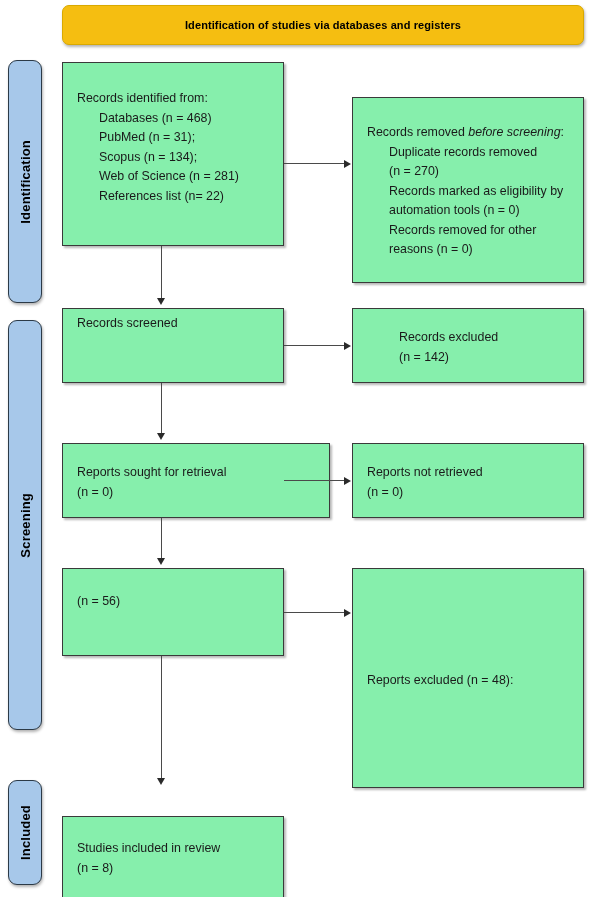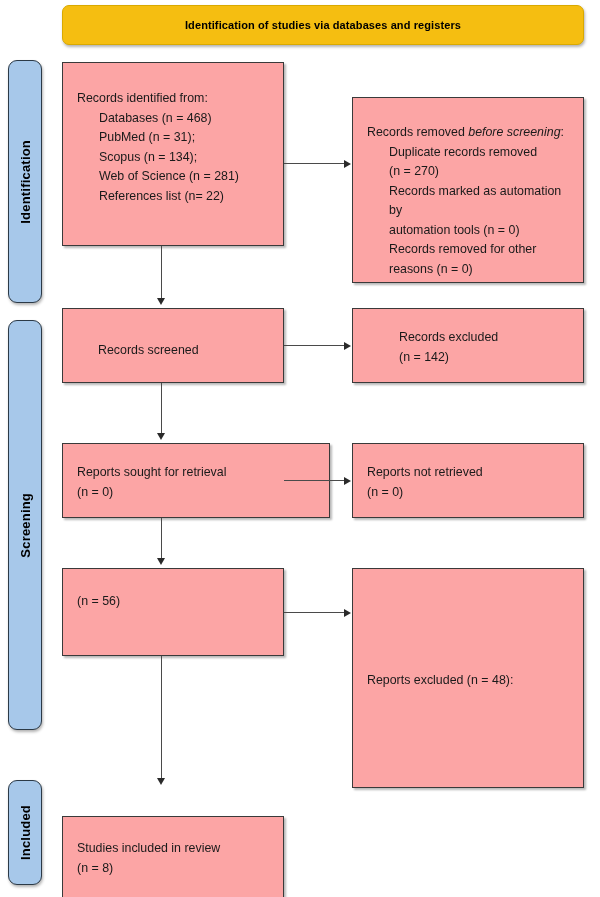--- a/index.html
+++ b/index.html
@@ -71,21 +71,21 @@
     white-space: nowrap;
     letter-spacing: 0.2px;
   }
   #stage-identification { top: 60px;  height: 243px; }
   #stage-screening     { top: 320px; height: 410px; }
   #stage-included      { top: 780px; height: 105px; }
 
   
   .box {
     position: absolute;
-    background: #fca5a5;
+    background: #86efac;
     border: 1.5px solid #3a3a3a;
     box-shadow: 1.5px 2px 2px rgba(0,0,0,0.28);
     box-sizing: border-box;
     padding: 0;
   }
   .box-inner {
     position: absolute;
     left: 14px;
     right: 8px;
     font-size: 12.4px;
@@ -101,21 +101,21 @@
   #box-screened         { left: 62px;  top: 308px; width: 222px; height: 75px;  }
   #box-excluded         { left: 352px; top: 308px; width: 232px; height: 75px;  }
   #box-sought           { left: 62px;  top: 443px; width: 268px; height: 75px;  }
   #box-notretrieved     { left: 352px; top: 443px; width: 232px; height: 75px;  }
   #box-assessed         { left: 62px;  top: 568px; width: 222px; height: 88px;  }
   #box-reportsexcluded  { left: 352px; top: 568px; width: 232px; height: 220px; }
   #box-included         { left: 62px;  top: 816px; width: 222px; height: 86px;  }
 
   #box-identified .box-inner   { top: 26px; }
   #box-removed .box-inner      { top: 25px; }
-  #box-screened .box-inner     { top: 32px; margin-left: 21px; }
+  #box-screened .box-inner     { top: 5px; }
   #box-excluded .box-inner     { top: 19px; margin-left: 32px; }
   #box-sought .box-inner       { top: 19px; }
   #box-notretrieved .box-inner { top: 19px; }
   #box-assessed .box-inner     { top: 23px; }
   #box-included .box-inner     { top: 22px; }
   #box-reportsexcluded .box-inner { top: 102px; }
 
   
   .conn-v {
     position: absolute;
@@ -190,21 +190,21 @@
       <div class="indent">Web of Science (n = 281)</div>
       <div class="indent">References list (n= 22)</div>
     </div>
   </div>
 
   <div class="box" id="box-removed">
     <div class="box-inner">
       <div><span>Records removed </span><span class="ital">before screening</span><span>:</span></div>
       <div class="indent">Duplicate records removed</div>
       <div class="indent">(n = 270)</div>
-      <div class="indent">Records marked as automation by</div>
+      <div class="indent">Records marked as eligibility by</div>
       <div class="indent">automation tools (n = 0)</div>
       <div class="indent">Records removed for other</div>
       <div class="indent">reasons (n = 0)</div>
     </div>
   </div>
 
   <div class="box" id="box-screened">
     <div class="box-inner">
       <div>Records screened</div>
     </div>

